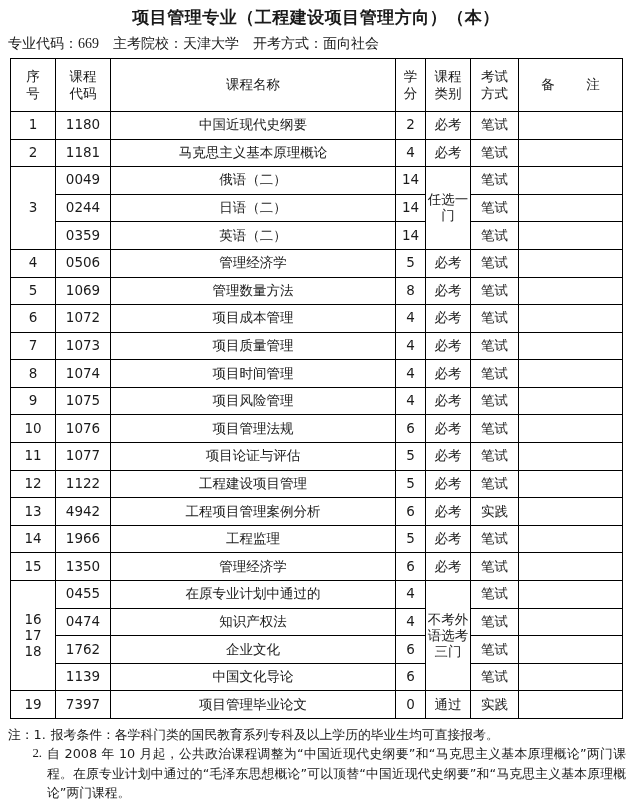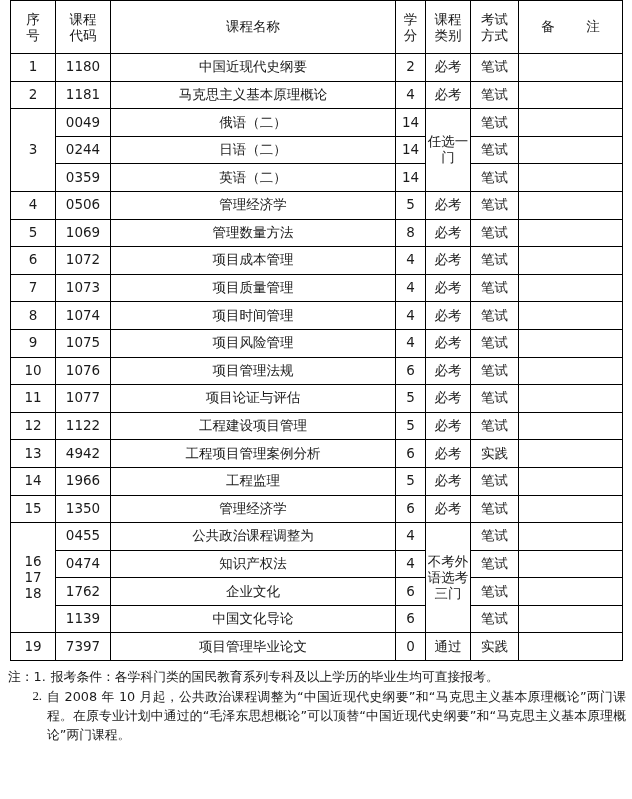--- a/index.html
+++ b/index.html
@@ -121,21 +121,25 @@
     text-align: justify;
   }
   .note-indent-2 .note-num { width: 34px; padding-left: 0; }
   .first-note .note-label { margin-right: 0; }
 </style>
 </head>
 <body>
 
 <div class="page">
 
-
+  <div class="doc-title">项目管理专业（工程建设项目管理方向）（本）</div>
+
+  <div class="meta-line">
+    <span class="meta-item"><span>专业代码：</span><span class="num">669</span></span><span class="meta-item"><span>主考院校：</span><span>天津大学</span></span><span class="meta-item"><span>开考方式：</span><span>面向社会</span></span>
+  </div>
 
   <table class="plan">
     <colgroup>
       <col class="c-seq">
         <col class="c-code">
         <col class="c-name">
       <col class="c-cred">
         <col class="c-cat">
         <col class="c-exam">
         <col class="c-note">
@@ -312,21 +316,21 @@
           <td class="num">1350</td>
           <td class="cname">管理经济学</td>
           <td class="num">6</td>
           <td>必考</td>
           <td>笔试</td>
           <td></td>
         </tr>
         <tr>
           <td rowspan="4" class="multi-seq">16<br>17<br>18</td>
           <td class="num">0455</td>
-          <td class="cname">公共政治课程调整为</td>
+          <td class="cname">在原专业计划中通过的</td>
           <td class="num">4</td>
           <td rowspan="4" class="vgroup">不考外语选考三门</td>
           <td>笔试</td>
           <td></td>
         </tr>
         <tr>
           <td class="num">0474</td>
           <td class="cname">知识产权法</td>
           <td class="num">4</td>
           <td>笔试</td>

